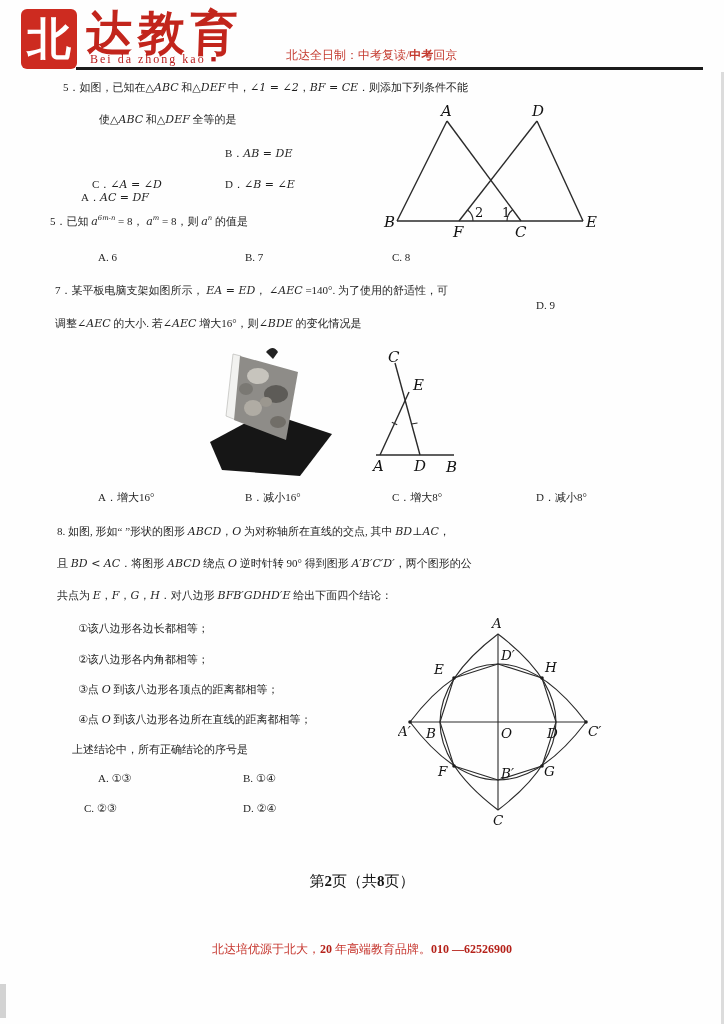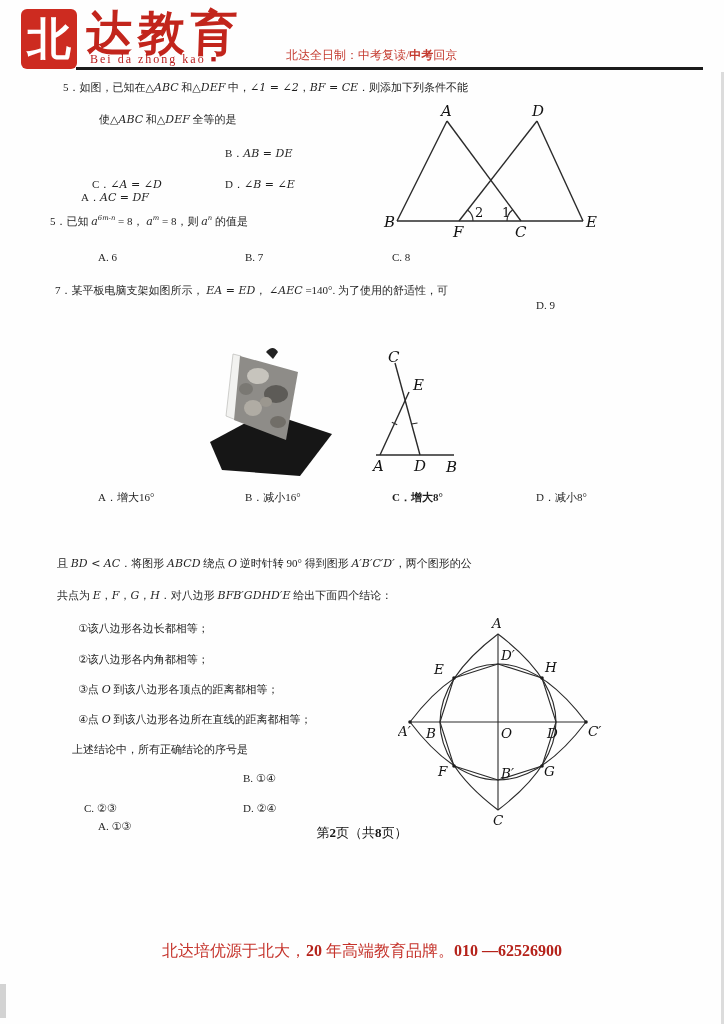--- a/index.html
+++ b/index.html
@@ -27,22 +27,22 @@
   .pinyin { position:absolute; left:90px; top:52px; font-size:12px; color:#b91c1c; letter-spacing:2px; }
   .pinyin .sq { font-size:9px; vertical-align:1px; }
   .slogan { position:absolute; left:286px; top:47px; font-size:12px; color:#c43a2f; white-space:nowrap; }
   .rule { position:absolute; left:76px; top:67px; width:627px; height:2.5px; background:#1b1b1b; }
   
   svg text { font-family:"DejaVu Serif","Liberation Serif",serif; font-style:italic; fill:#111; }
   .figlbl { font-size:15px; }
   .figlbl8 { font-size:13.5px; }
   .num { font-style:normal; font-size:13px; }
   
-  .pagenum { position:absolute; left:0; top:824px; width:100%; text-align:center; font-size:13px; color:#151515; }
-  .redfooter { position:absolute; left:0; top:941px; width:100%; text-align:center; font-size:16px; color:#c5332b; }
+  .pagenum { position:absolute; left:0; top:872px; width:100%; text-align:center; font-size:15px; color:#151515; }
+  .redfooter { position:absolute; left:0; top:941px; width:100%; text-align:center; font-size:12px; color:#c5332b; }
   .redfooter .bd { color:#b5221a; }
   .edge-strip { position:absolute; right:0; top:72px; width:3px; height:952px; background:#dcdcdc; }
   .corner-smudge { position:absolute; left:0; top:984px; width:6px; height:34px; background:#d3d3d3; }
 </style>
 </head>
 <body>
 
 <div class="page">
 
   <div class="seal">
@@ -83,20 +83,21 @@
     <text class="num" x="119" y="114">1</text>
   </svg>
 
   <div class="line" style="left:50px;  top:214px;"><span>5．已知 </span><span class="mi">a</span><sup class="mi">6m-n</sup><span> = 8， </span><span class="mi">a</span><sup class="mi">m</sup><span> = 8，则 </span><span class="mi">a</span><sup class="mi">n</sup><span> 的值是</span></div>
   <div class="line" style="left:98px;  top:251px;">A. 6</div>
   <div class="line" style="left:245px; top:251px;">B. 7</div>
   <div class="line" style="left:392px; top:251px;">C. 8</div>
   <div class="line" style="left:536px; top:251px;margin-top:48px;">D. 9</div>
 
   <div class="line" style="left:55px; top:283px;"><span>7．某平板电脑支架如图所示， </span><span class="mi">EA = ED</span><span>， </span><span class="mi">∠AEC</span><span> =140°. 为了使用的舒适性，可</span></div>
+  <div class="line" style="left:55px; top:316px;"><span>调整</span><span class="mi">∠AEC</span><span> 的大小. 若</span><span class="mi">∠AEC</span><span> 增大16°，则</span><span class="mi">∠BDE</span><span> 的变化情况是</span></div>
 
   <svg style="position:absolute; left:196px; top:342px;" width="140" height="140" viewBox="0 0 140 140">
     <polygon points="14,100 70,70 136,92 104,134 26,128" fill="#161616"></polygon>
     <polygon points="30,74 37,12 45,14 40,78" fill="#f2f2f0" stroke="#b0b0ac" stroke-width="0.6"></polygon>
     <polygon points="44,14 102,30 90,98 38,78" fill="#8e8c88"></polygon>
     <ellipse cx="62" cy="34" rx="11" ry="8" fill="#c7c4bd"></ellipse>
     <ellipse cx="80" cy="52" rx="12" ry="9" fill="#5d5b57"></ellipse>
     <ellipse cx="57" cy="66" rx="9" ry="8" fill="#b0aca4"></ellipse>
     <ellipse cx="82" cy="80" rx="8" ry="6" fill="#716e68"></ellipse>
     <ellipse cx="50" cy="47" rx="7" ry="6" fill="#7a7873"></ellipse>
@@ -114,31 +115,32 @@
     </g>
     <text class="figlbl" x="20" y="12">C</text>
     <text class="figlbl" x="45" y="40">E</text>
     <text class="figlbl" x="5" y="121">A</text>
     <text class="figlbl" x="46" y="121">D</text>
     <text class="figlbl" x="78" y="122">B</text>
   </svg>
 
   <div class="line" style="left:98px;  top:490px;">A．增大16°</div>
   <div class="line" style="left:245px; top:490px;">B．减小16°</div>
-  <div class="line" style="left:392px; top:490px;font-weight:bold;">C．增大8°</div>
+  <div class="line" style="left:392px; top:490px;">C．增大8°</div>
   <div class="line" style="left:536px; top:490px;font-family:Liberation Serif, serif;">D．减小8°</div>
 
+  <div class="line" style="left:57px; top:524px;"><span>8. 如图, 形如“ ”形状的图形 </span><span class="mi">ABCD</span><span>，</span><span class="mi">O</span><span> 为对称轴所在直线的交点, 其中 </span><span class="mi">BD⊥AC</span><span>，</span></div>
   <div class="line" style="left:57px; top:556px;"><span>且 </span><span class="mi">BD &lt; AC</span><span>．将图形 </span><span class="mi">ABCD</span><span> 绕点 </span><span class="mi">O</span><span> 逆时针转 90° 得到图形 </span><span class="mi">A′B′C′D′</span><span>，两个图形的公</span></div>
   <div class="line" style="left:57px; top:588px;"><span>共点为 </span><span class="mi">E</span><span>，</span><span class="mi">F</span><span>，</span><span class="mi">G</span><span>，</span><span class="mi">H</span><span>．对八边形 </span><span class="mi">BFB′GDHD′E</span><span> 给出下面四个结论：</span></div>
   <div class="line" style="left:78px; top:652px;"><span>②该八边形各内角都相等；</span></div>
   <div class="line" style="left:78px; top:621px;"><span>①该八边形各边长都相等；</span></div>
   <div class="line" style="left:78px; top:682px;"><span>③点 </span><span class="mi">O</span><span> 到该八边形各顶点的距离都相等；</span></div>
   <div class="line" style="left:78px; top:712px;"><span>④点 </span><span class="mi">O</span><span> 到该八边形各边所在直线的距离都相等；</span></div>
   <div class="line" style="left:72px; top:742px;">上述结论中，所有正确结论的序号是</div>
-  <div class="line" style="left:98px;  top:772px;margin-top:48px;">A. ①③</div>
+  <div class="line" style="left:98px;  top:772px;">A. ①③</div>
   <div class="line" style="left:243px; top:772px;">B. ①④</div>
   <div class="line" style="left:84px;  top:802px;">C. ②③</div>
   <div class="line" style="left:243px; top:802px;">D. ②④</div>
 
   <svg style="position:absolute; left:398px; top:612px;" width="210" height="230" viewBox="0 0 210 230">
     <g fill="none" stroke="#2a2a2a" stroke-width="1.1" stroke-linejoin="round">
       <line x1="100" y1="22" x2="100" y2="198"></line>
       <line x1="12" y1="110" x2="188" y2="110"></line>
       <path d="M100,22 Q-16,110 100,198 Q216,110 100,22 Z"></path>
       <path d="M12,110 Q100,-6 188,110 Q100,226 12,110 Z"></path>

